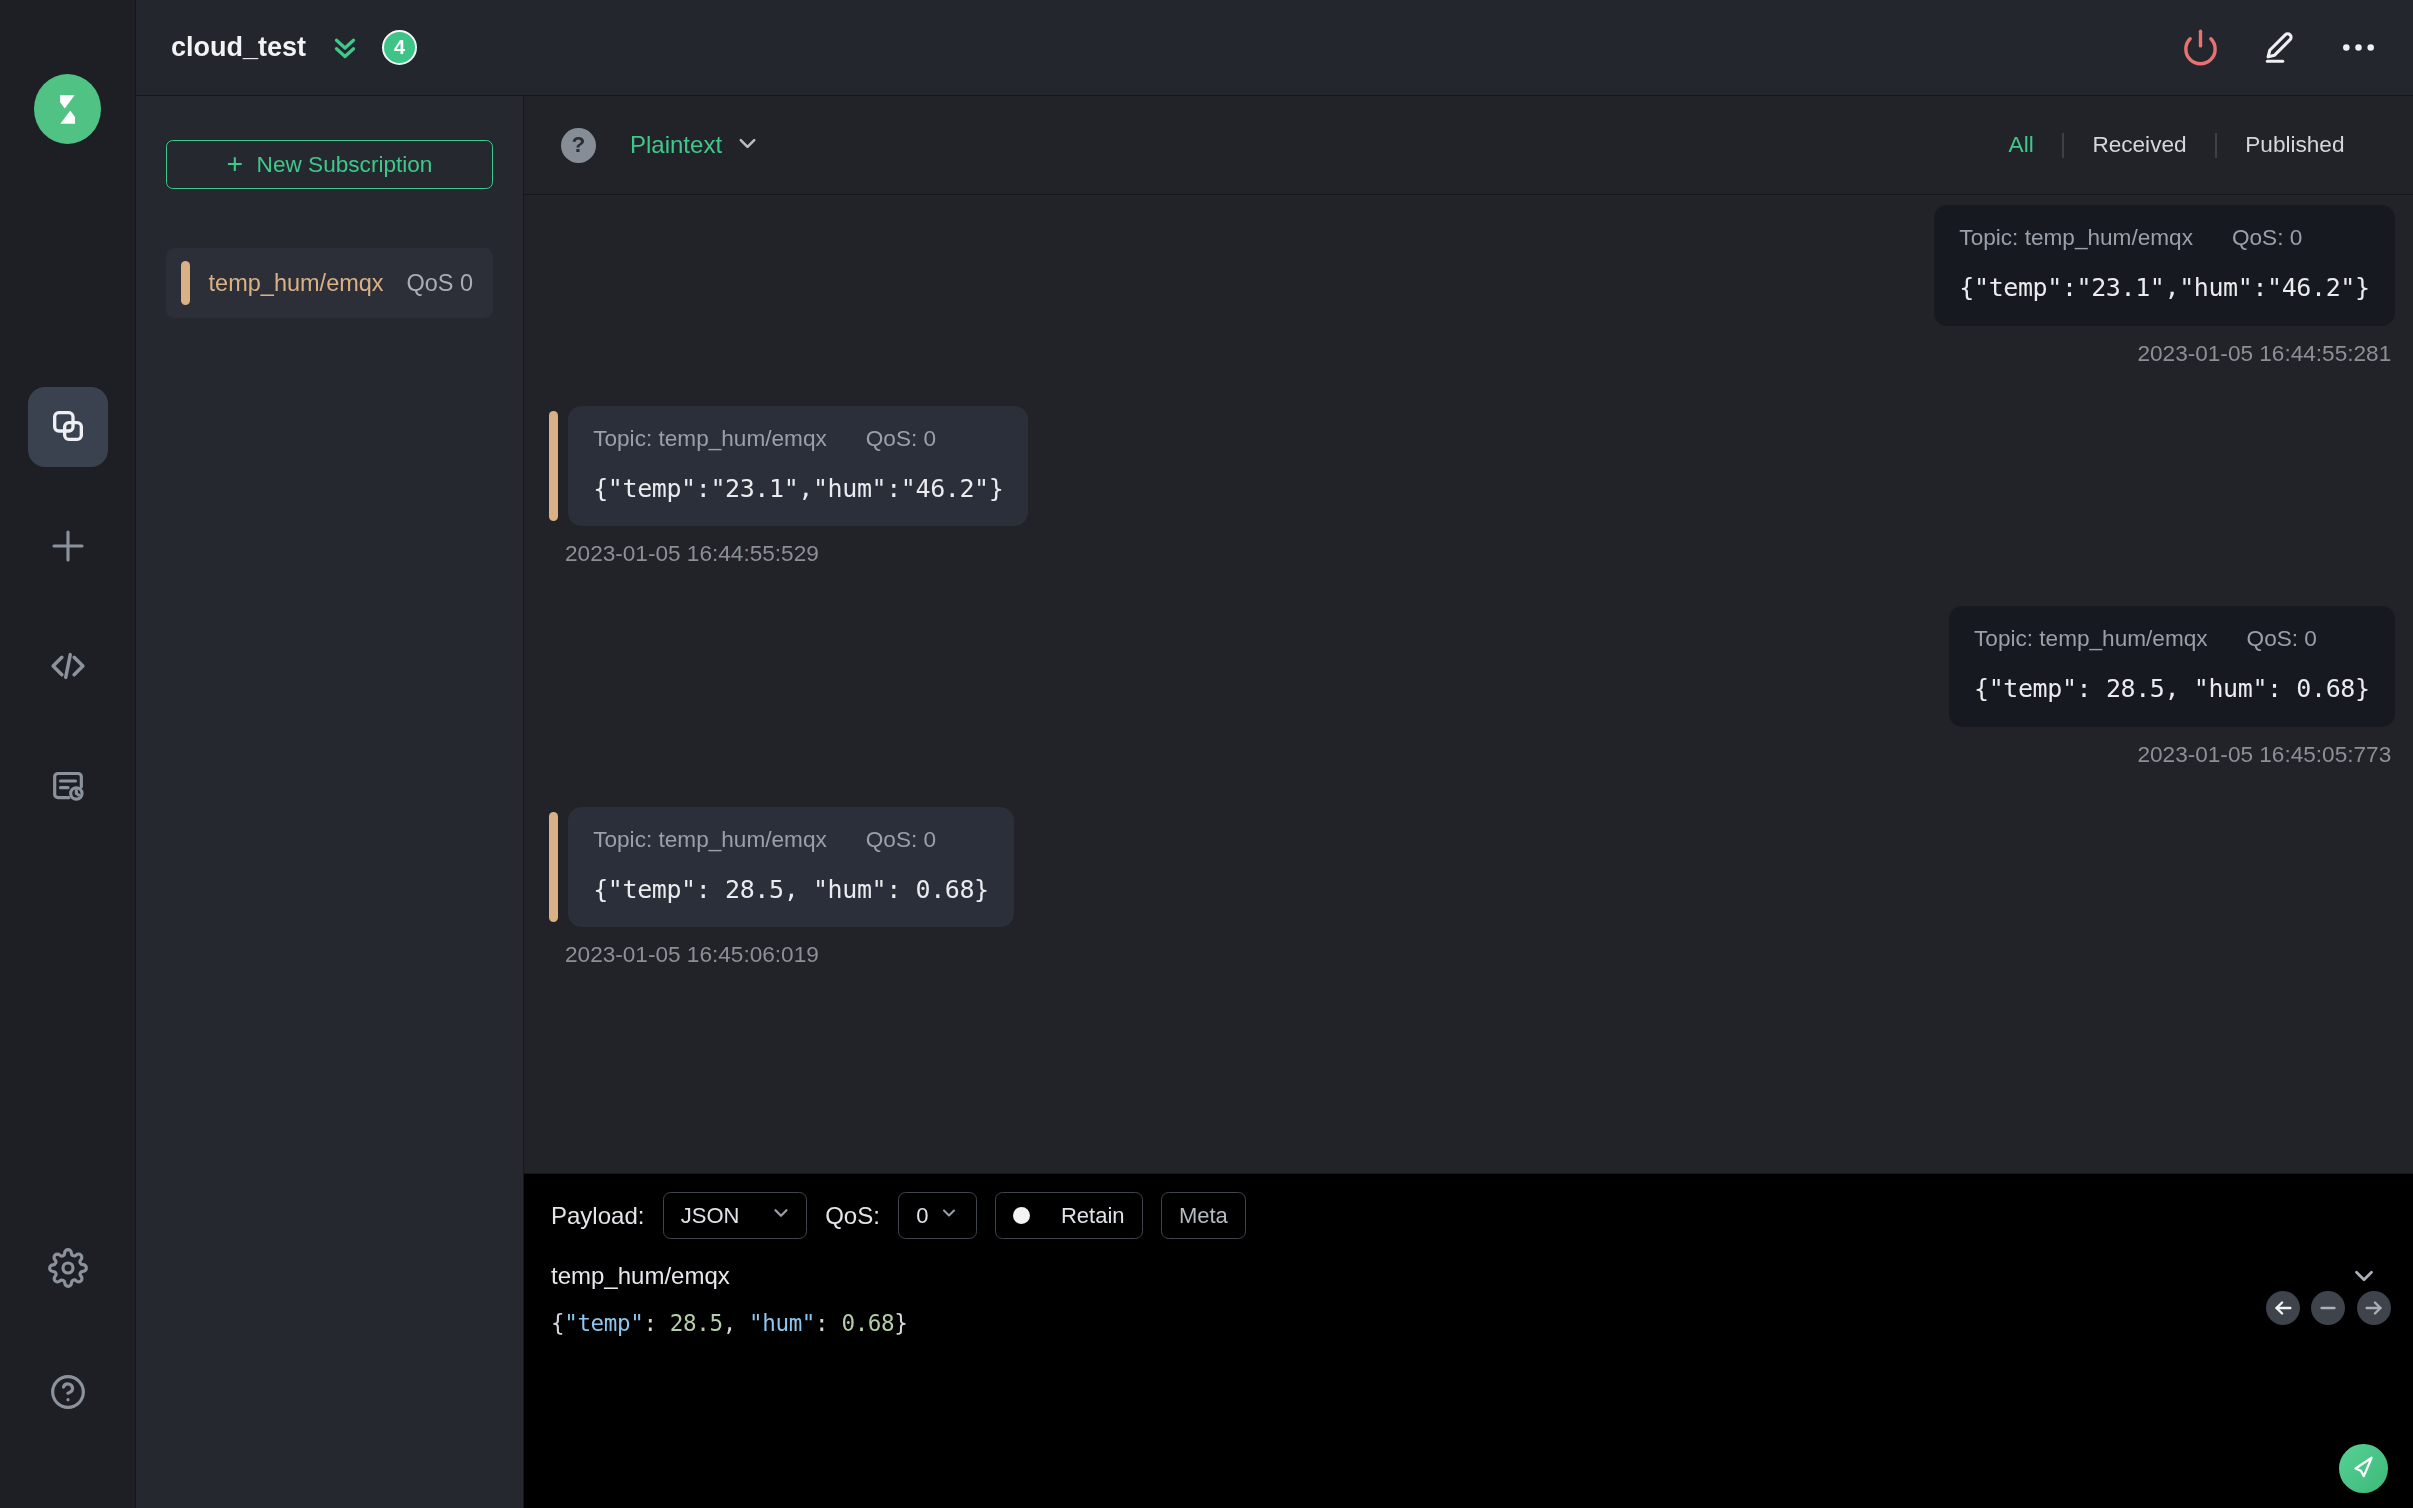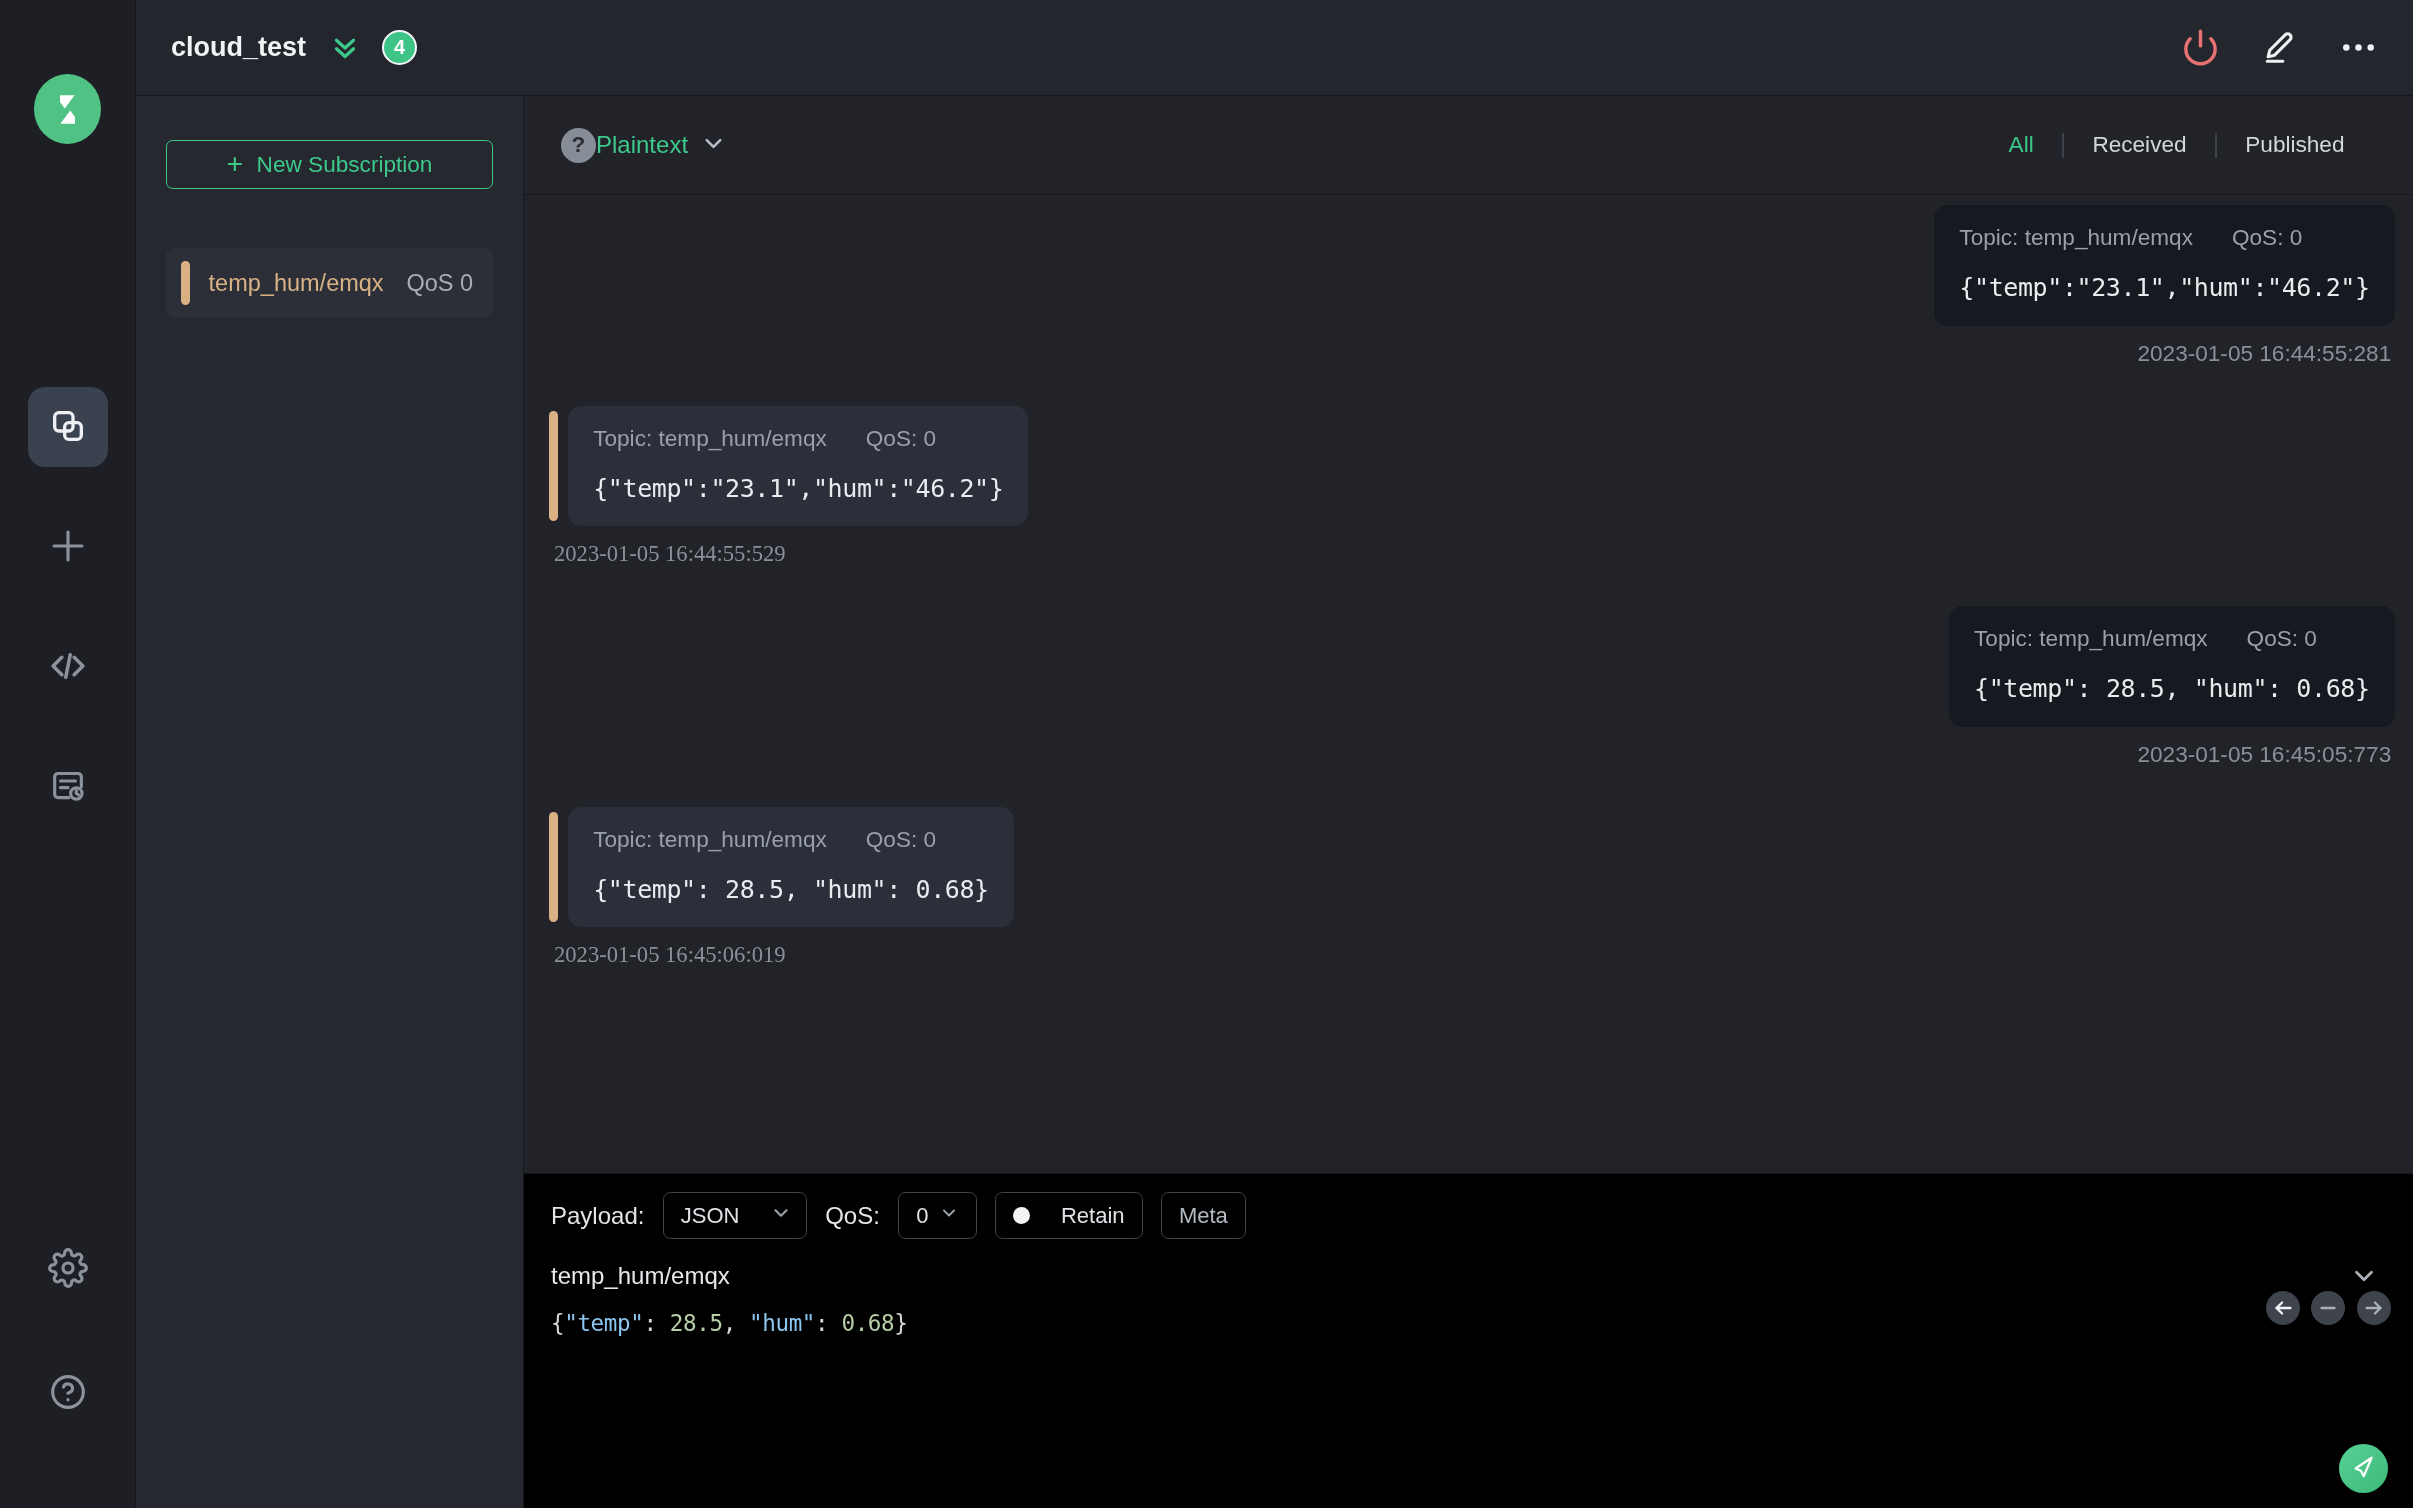--- a/index.html
+++ b/index.html
@@ -101,21 +101,21 @@
   .main-col { flex:1; display:flex; flex-direction:column; min-width:0; background:#212329; }
   .msg-toolbar {
     height:99px; border-bottom:0.8px solid #15171c; flex-shrink:0;
     display:flex; align-items:center; padding:0 40px 0 37px;
   }
   .help-circle {
     width:35px; height:35px; border-radius:50%; background:#878d96;
     color:#2a2d34; font-size:22.6px; font-weight:bold;
     display:flex; align-items:center; justify-content:center; cursor:pointer; flex-shrink:0;
   }
-  .format-select { display:flex; align-items:center; gap:11.7px; cursor:pointer; }
+  .format-select { display:flex; align-items:center; gap:11.7px; margin-left:34px; cursor:pointer; }
   .format-label { color:#3dc98a; font-size:24px; }
   .filters { margin-left:auto; display:flex; align-items:center; }
   .filter { font-size:22.6px; color:#d3d6db; padding:0 28.5px; cursor:pointer; }
   .filter.active { color:#3dc98a; }
   .filter-divider { width:1.7px; height:25px; background:#3c4049; }
 
   
   .msg-list { flex:1; overflow:hidden; padding:10px 18.4px 0 25px; display:flex; flex-direction:column; }
   .msg { display:flex; flex-direction:column; margin-bottom:39px; }
   .msg.publish { align-items:flex-end; }
@@ -124,21 +124,21 @@
   .msg-accent { width:9.2px; border-radius:5px; background:#d9b184; margin:5px 10px 5px 0; }
   .bubble { border-radius:13.4px; padding:20px 25px 23.5px 25px; }
   .msg.publish .bubble { background:#16191f; }
   .msg.receive .bubble { background:#2b2f39; }
   .topic-line { display:flex; gap:39px; color:#9aa0a9; font-size:22.6px; }
   .payload-line {
     margin-top:22px; color:#e9ebee; font-size:25px;
     font-family:"DejaVu Sans Mono", monospace; letter-spacing:-0.4px;
   }
   .timestamp { margin-top:15px; color:#8b9098; font-size:22.6px; }
-  .msg.receive .timestamp { margin-left:5px;font-family:Liberation Serif, serif; }
+  .msg.receive .timestamp { margin-left:16px; }
   .msg.publish .timestamp { margin-right:3.4px; }
 
   
   .composer {
     height:335px; flex-shrink:0; background:#000000; border-top:0.8px solid #15171c;
     position:relative; padding:18.4px 34px 0 27px;
   }
   .composer-controls { display:flex; align-items:center; gap:18.4px; }
   .composer-label { color:#e3e5e9; font-size:24px; }
   .ctrl-box {

